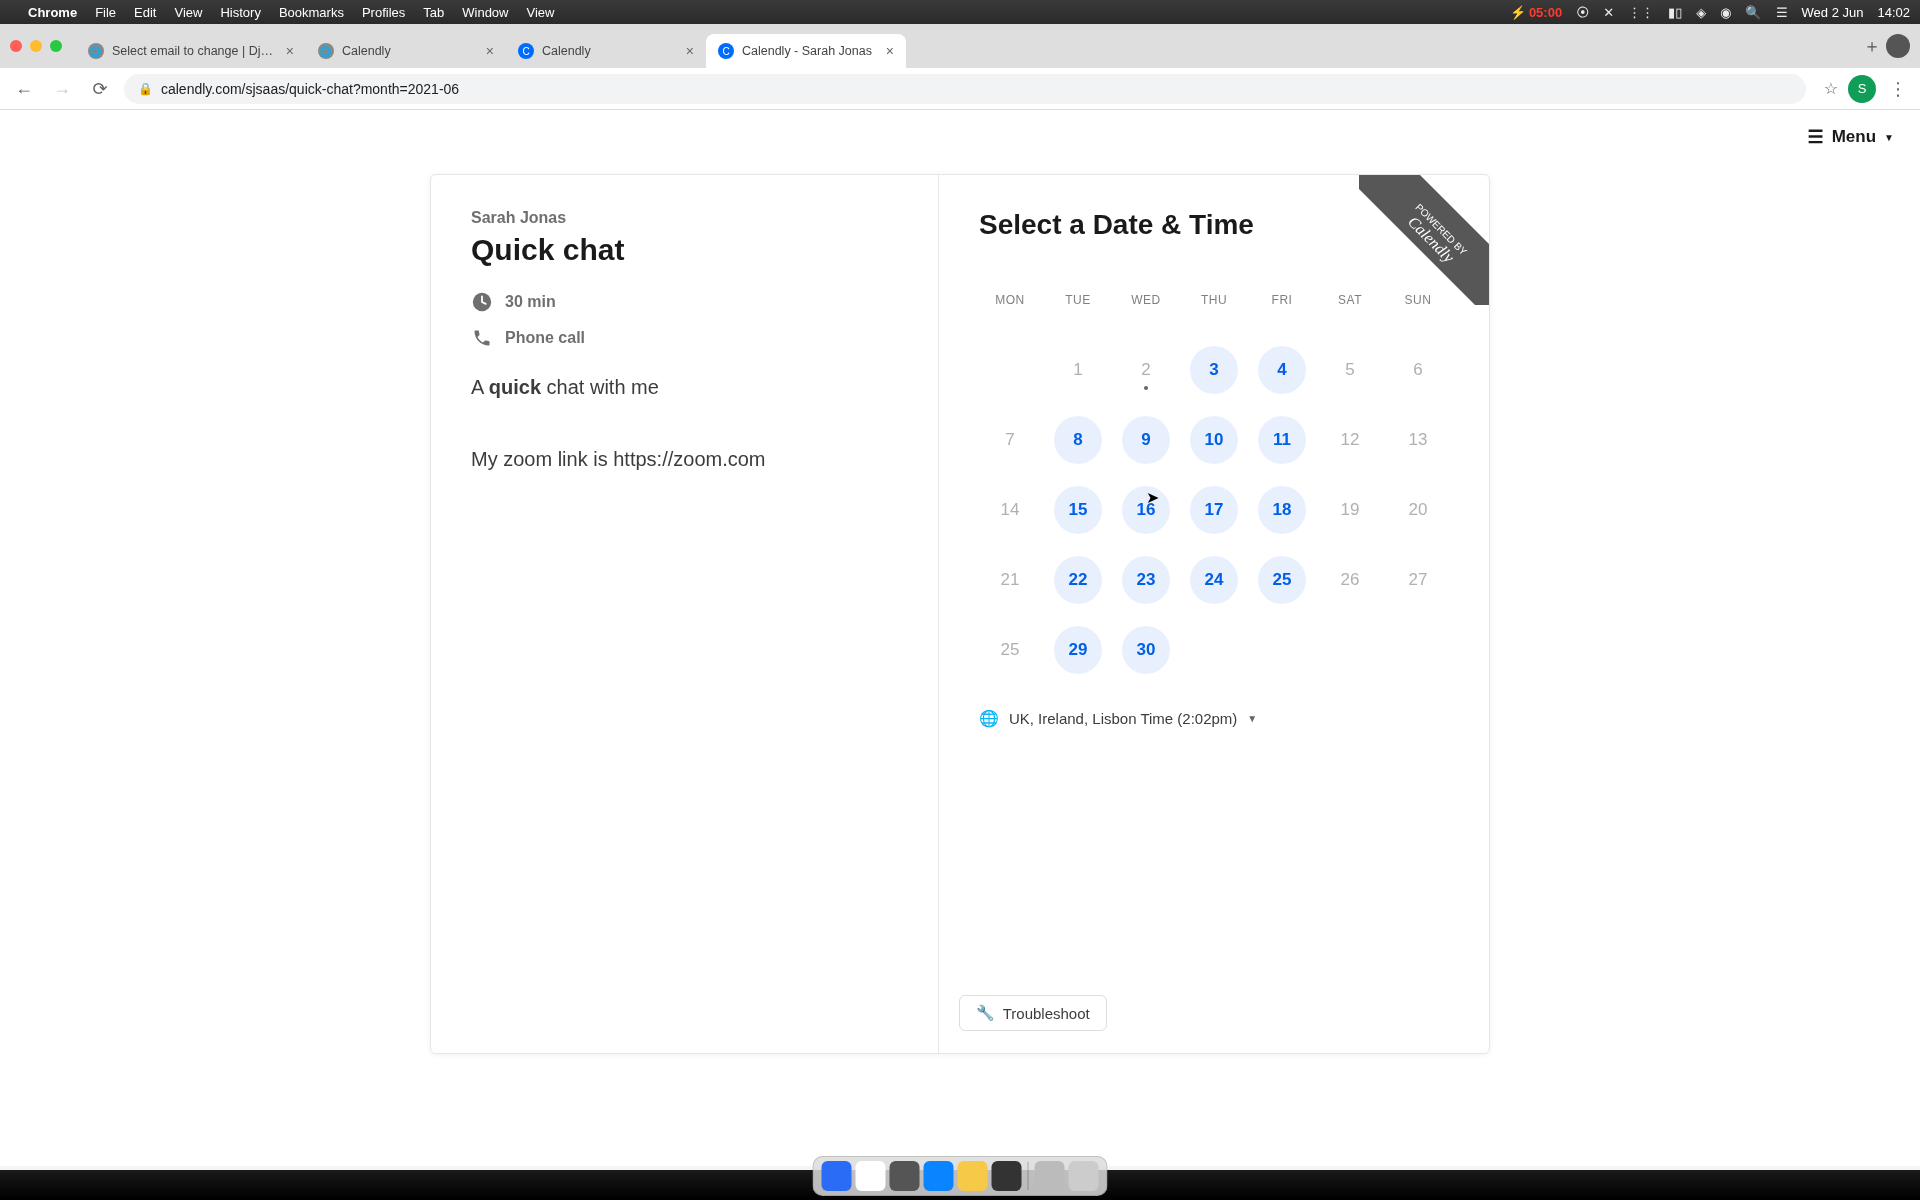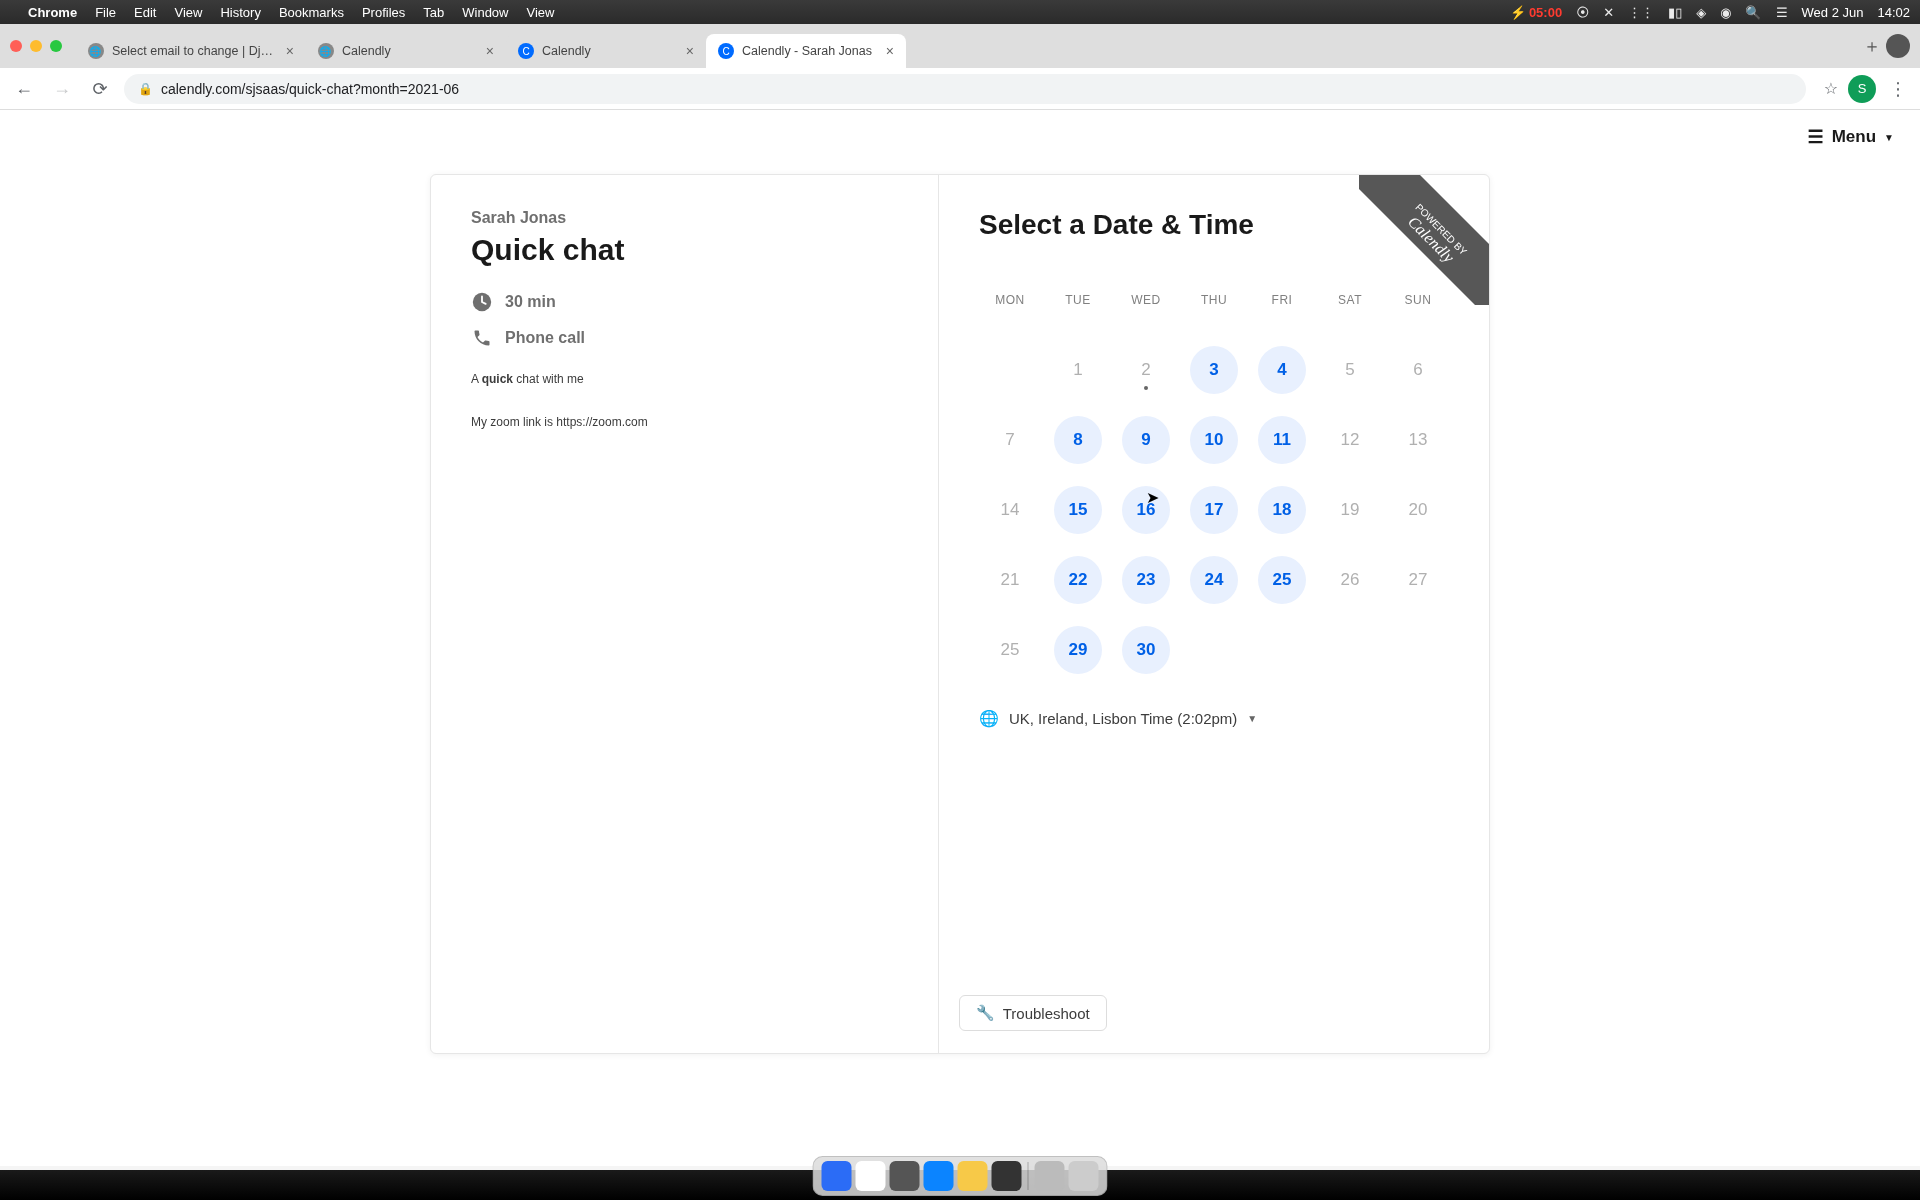--- a/index.html
+++ b/index.html
@@ -70,21 +70,21 @@
   box-shadow: 0 1px 6px rgba(0,0,0,.06);
   display:flex;
 }
 .left-pane{width:528px;border-right:1px solid #e6e6e6;padding:34px 40px;}
 .right-pane{flex:1;padding:34px 40px;position:relative;}
 
 .host-name{color:#6f6f6f;font-size:16px;font-weight:600;margin-bottom:6px;}
 .event-title{font-size:30px;font-weight:700;color:#1a1a1a;margin-bottom:24px;}
 .meta-row{display:flex;align-items:center;gap:12px;margin-bottom:14px;color:#6f6f6f;font-weight:600;font-size:16px;}
 .meta-icon{width:22px;height:22px;display:flex;align-items:center;justify-content:center;}
-.desc{color:#3c3c3c;font-size:12px;line-height:1.8;margin-top:20px;}
+.desc{color:#3c3c3c;font-size:20px;line-height:1.8;margin-top:20px;}
 .desc strong{font-weight:700;}
 
 .right-title{font-size:28px;font-weight:700;color:#1a1a1a;margin-bottom:28px;}
 .cal-head{display:flex;align-items:center;justify-content:space-between;width:440px;margin-bottom:18px;}
 .month-label{font-size:17px;color:#3c3c3c;}
 .cal-nav{display:flex;gap:28px;}
 .cal-arrow{width:34px;height:34px;border-radius:50%;display:flex;align-items:center;justify-content:center;color:#888;font-size:16px;}
 .cal-arrow.enabled{color:#006bff;}
 
 .cal-grid{display:grid;grid-template-columns:repeat(7,62px);grid-auto-rows:62px;gap:8px 6px;width:470px;}

